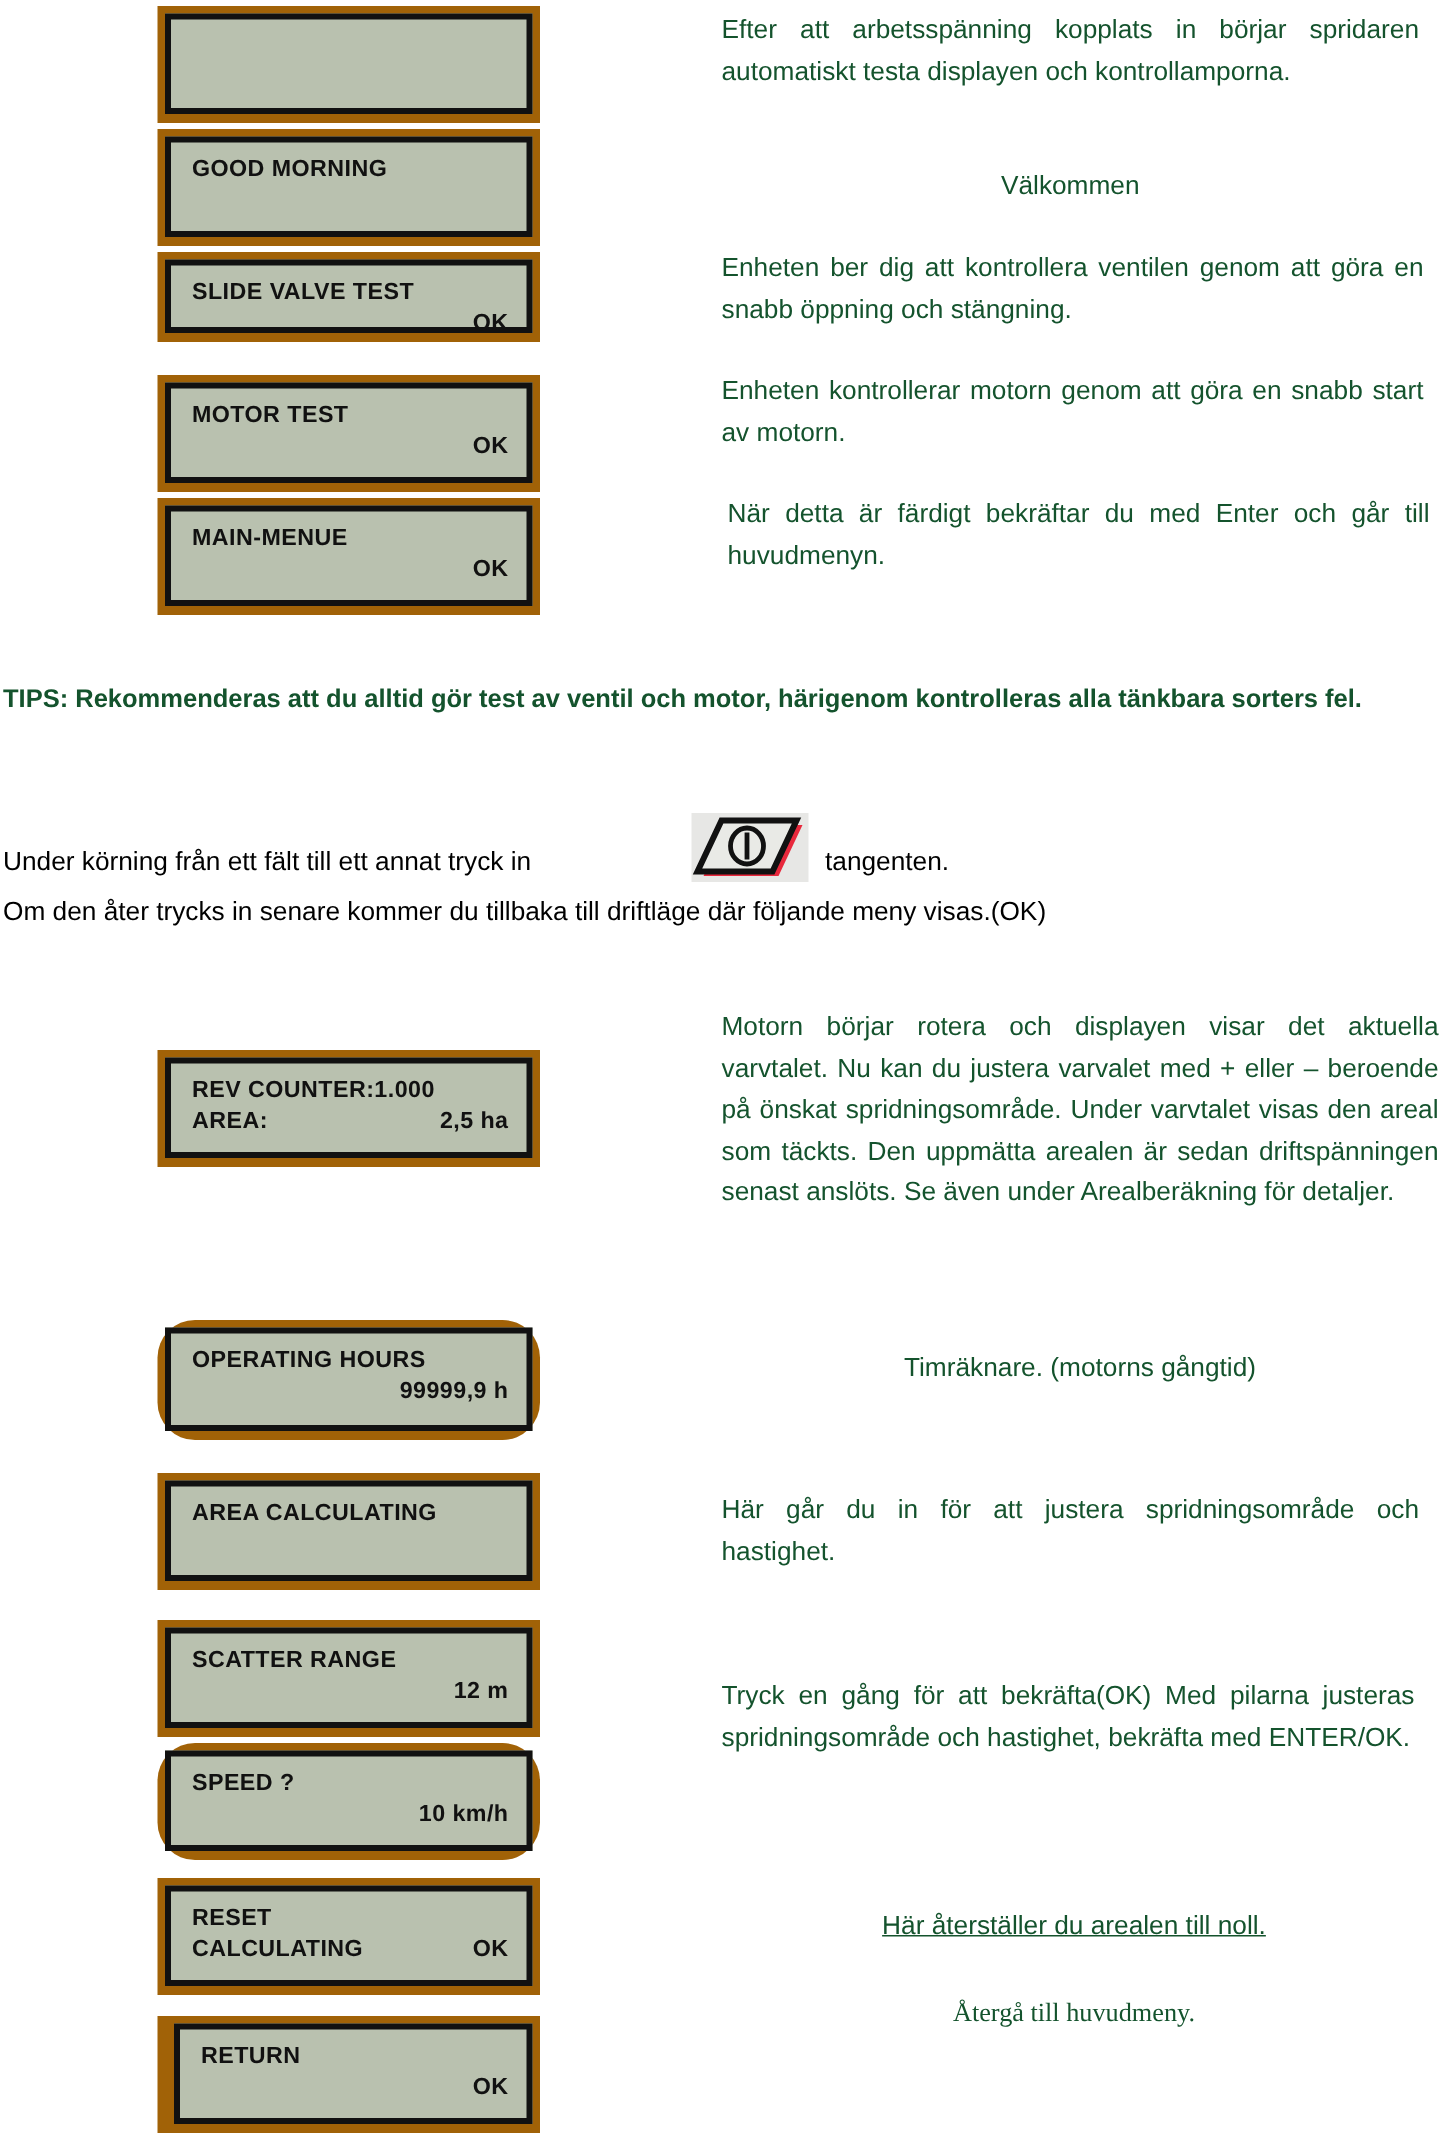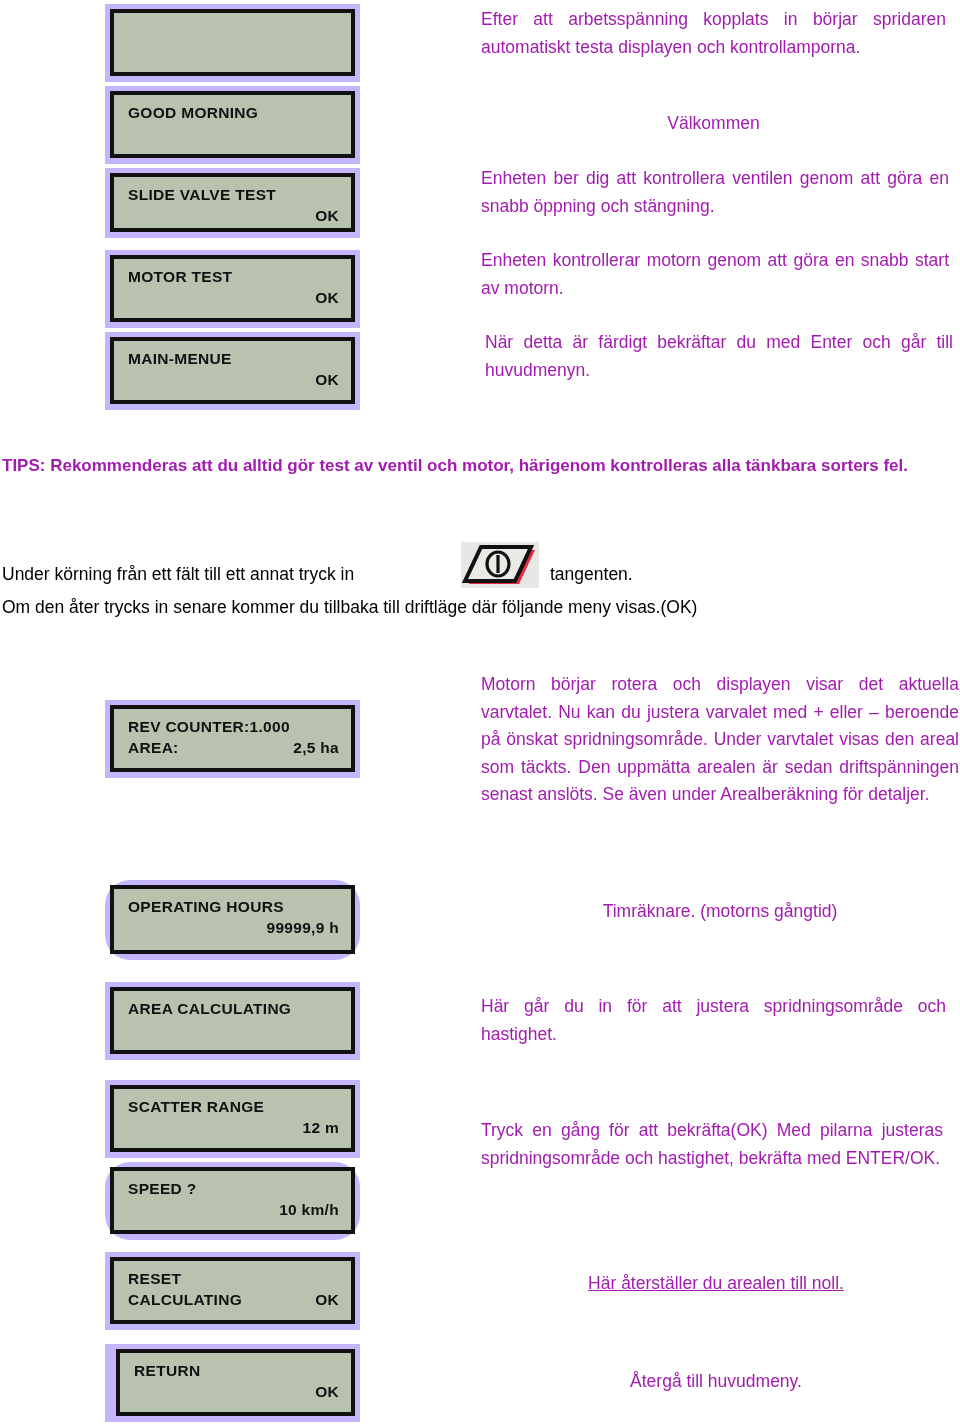--- a/index.html
+++ b/index.html
@@ -14,21 +14,21 @@
     font-family: "Liberation Sans", sans-serif;
     color: #000000;
     overflow: hidden;
   }
 
   
   .lcd {
     position: absolute;
     left: 105px;
     width: 255px;
-    background: #c4b5fd;
+    background: #a16207;
     padding: 5px 5px 6px 5px;
     box-sizing: border-box;
   }
   .lcd-inner {
     border: 4px solid #111111;
     background: #b9c1af;
     box-sizing: border-box;
     height: 100%;
     position: relative;
     padding: 7px 12px 7px 14px;
@@ -45,21 +45,21 @@
   }
   .lcd-line .lcd-left { flex: 0 0 auto; }
   .lcd-line .lcd-right { margin-left: auto; }
 
   
   .para {
     position: absolute;
     font-family: "Liberation Sans", sans-serif;
     font-size: 17.5px;
     line-height: 27.5px;
-    color: #a21caf;
+    color: #14532d;
     text-align: justify;
   }
   .para.nojust { text-align: center; }
   .para.bold {
     font-weight: bold;
     font-size: 17px;
     line-height: 28px;
   }
 
   
@@ -101,21 +101,21 @@
       <span class="lcd-left">GOOD MORNING</span>
       <span class="lcd-right"></span>
     </div>
     <div class="lcd-line">
       <span class="lcd-left"></span>
       <span class="lcd-right"></span>
     </div>
   </div>
 </div>
 
-<div class="lcd" style="top:168px; height:70px;">
+<div class="lcd" style="top:168px; height:60px;">
   <div class="lcd-inner">
     <div class="lcd-line">
       <span class="lcd-left">SLIDE VALVE TEST</span>
       <span class="lcd-right"></span>
     </div>
     <div class="lcd-line">
       <span class="lcd-left"></span>
       <span class="lcd-right">OK</span>
     </div>
   </div>
@@ -272,13 +272,13 @@
 <div class="para" style="left:481px; top:671px; width:478px;">Motorn börjar rotera och displayen visar det aktuella varvtalet. Nu kan du justera varvalet med + eller – beroende på önskat spridningsområde. Under varvtalet visas den areal som täckts. Den uppmätta arealen är sedan driftspänningen senast anslöts. Se även under Arealberäkning för detaljer.</div>
 
 <div class="para nojust" style="left:481px; top:898px; width:478px;">Timräknare.  (motorns gångtid)</div>
 
 <div class="para" style="left:481px; top:993px; width:465px;">Här går du in för att justera spridningsområde och hastighet.</div>
 
 <div class="para" style="left:481px; top:1117px; width:462px;">Tryck en gång för att bekräfta(OK) Med pilarna justeras spridningsområde och hastighet, bekräfta med ENTER/OK.</div>
 
 <div class="para nojust" style="left:481px; top:1270px; width:470px;text-decoration:underline;">Här återställer du arealen till noll.</div>
 
-<div class="para nojust" style="left:481px; top:1368px; width:470px;">Återgå till huvudmeny.</div>
+<div class="para nojust" style="left:481px; top:1328px; width:470px;font-family:Liberation Serif, serif;">Återgå till huvudmeny.</div>
 
 </body></html>

